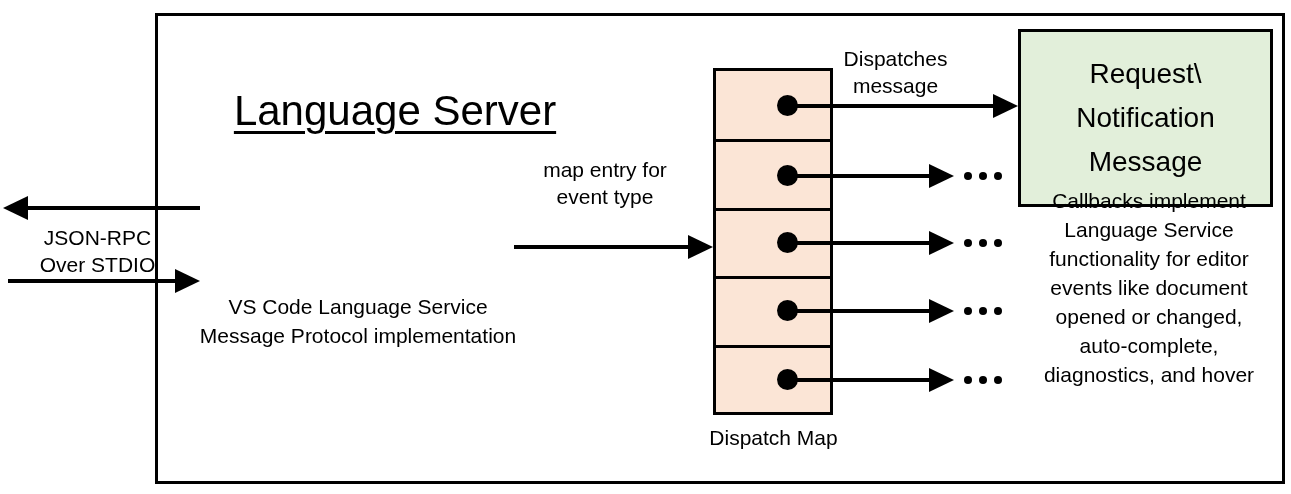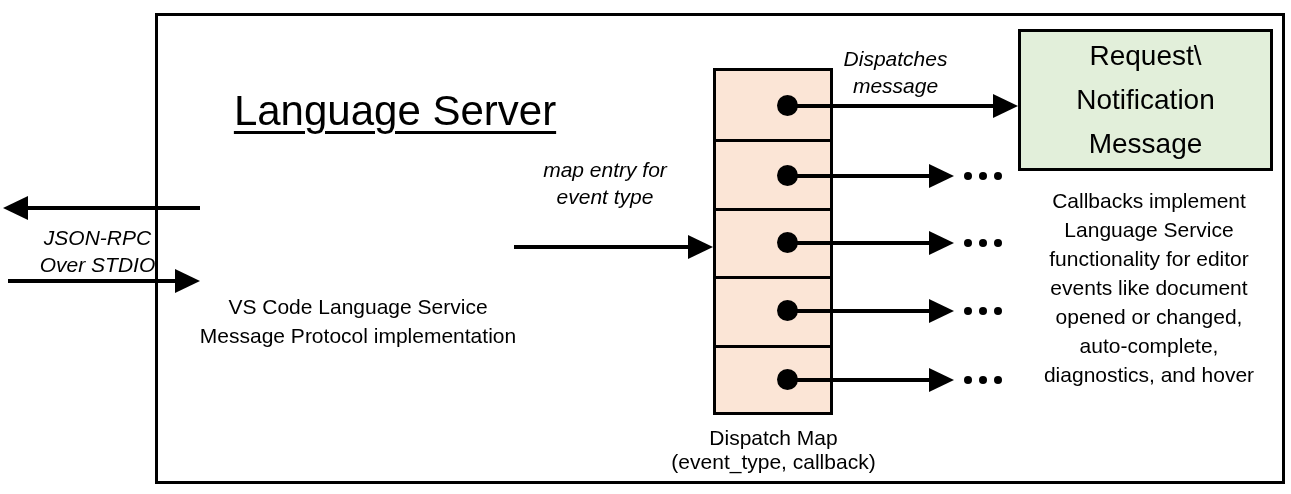--- a/index.html
+++ b/index.html
@@ -52,21 +52,20 @@
   }
   .head-l{
     position:absolute;width:0;height:0;
     border-top:12px solid transparent;
     border-bottom:12px solid transparent;
     border-right:25px solid var(--stroke);
   }
   .lbl{
     position:absolute;
     text-align:center;
-    font-style:italic;
     font-size:21px;
     line-height:27px;
     color:#000;
   }
   .cap{
     position:absolute;
     text-align:center;
     font-size:21px;
     line-height:29px;
     color:#000;
@@ -83,21 +82,21 @@
   }
   .reader-box{
     left:200px; top:193px;
     width:317px; height:107px;
     background:var(--reader-fill);
     font-size:30px;
     line-height:39px;
   }
   .callback-box{
     left:1018px; top:29px;
-    width:255px; height:142px;
+    width:255px; height:178px;
     background:var(--callback-fill);
     font-size:28px;
     line-height:44px;
   }
   .map{
     position:absolute;
     left:713px; top:68px;
     width:120px; height:347px;
     background:var(--map-fill);
     border:3px solid var(--stroke);
@@ -226,21 +225,20 @@
   <div class="hline" style="left:787px;top:378px;width:144px;"></div>
   <div class="head-r" style="left:929px;top:368px;"></div>
   <div class="ellipsis" style="left:964px;top:376px;">
       <i></i>
       <i></i>
       <i></i>
     </div>
 
   <div class="map-caption">
     <div>Dispatch Map</div>
-    <div>(event_type, callback)</div>
   </div>
 
   <div class="box callback-box">
     <div>Request\</div>
     <div>Notification</div>
     <div>Message</div>
   </div>
 
   <div class="note">
     <div>Callbacks implement</div>

